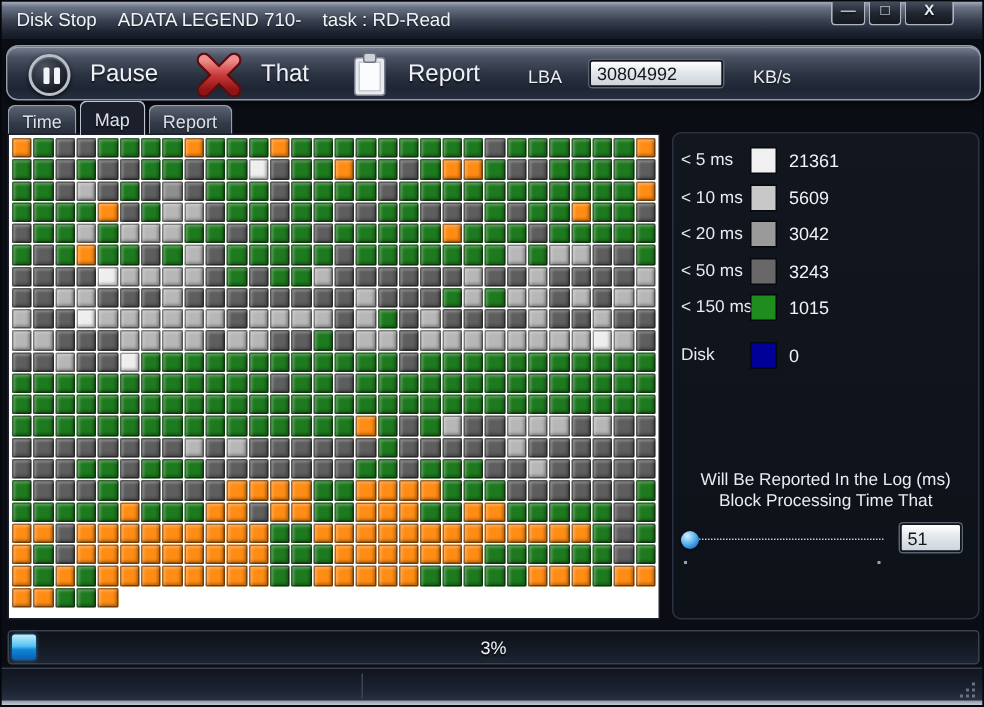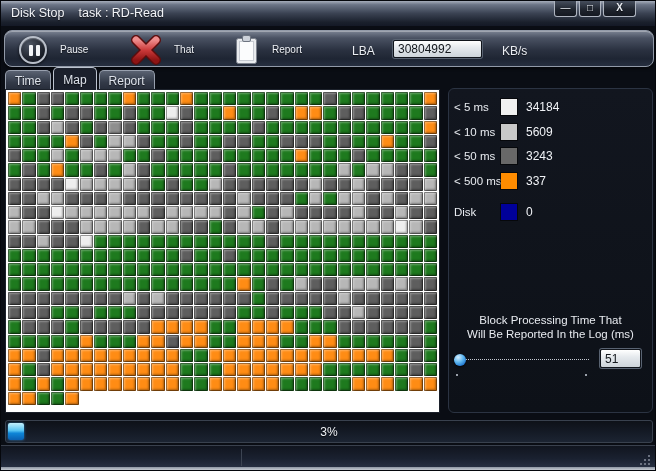--- a/index.html
+++ b/index.html
@@ -29,21 +29,21 @@
   .win-btn.max{left:578px;width:22px;}
   .win-btn.cls{left:602px;width:33px;font-weight:bold;}
   
   .toolbar{
     position:absolute;left:3px;top:29px;width:650px;height:37px;
     border:1px solid #929aa8;border-radius:8px;
     background:linear-gradient(180deg,#7b8393 0%,#4a5263 20%,#2a3140 55%,#1e2533 80%,#262e3f 100%);
     box-shadow:inset 0 1px 0 rgba(255,255,255,.3), 0 2px 3px rgba(0,0,0,.5);
   }
   .tool-btn{position:absolute;top:2px;display:flex;align-items:center;gap:13px;height:33px;cursor:default;}
-  .tool-btn .lbl{font-size:10px;color:#eef1f6;text-shadow:0 1px 1px rgba(0,0,0,.6);}
+  .tool-btn .lbl{font-size:16px;color:#eef1f6;text-shadow:0 1px 1px rgba(0,0,0,.6);}
   .btn-pause{left:14px;}
   .btn-stop{left:126px;}
   .btn-report{left:229px;}
   .icon-pause{
     position:relative;width:28px;height:28px;border-radius:50%;
     background:radial-gradient(circle at 35% 28%,#4c5462,#171b24 72%);
     border:2px solid #b9bfc9;box-shadow:0 1px 3px rgba(0,0,0,.7), inset 0 1px 1px rgba(255,255,255,.25);
   }
   .icon-pause i{position:absolute;top:7px;width:4px;height:11px;background:#f2f4f7;border-radius:1px;}
   .icon-pause i.b1{left:8px;} .icon-pause i.b2{left:15px;}
@@ -138,20 +138,21 @@
   .bottom-edge{position:absolute;left:0;right:0;bottom:0;height:3px;background:linear-gradient(180deg,#8d95a2,#c3c9d1);}
 </style>
 </head>
 <body>
 
 <div class="window">
 
   <div class="titlebar">
     <div class="title-text">
       <span>Disk Stop</span>
+      <span>ADATA LEGEND 710-</span>
       <span>task : RD-Read</span>
     </div>
     <div class="win-btn min">—</div>
     <div class="win-btn max">□</div>
     <div class="win-btn cls">X</div>
   </div>
 
   <div class="toolbar">
     <div class="tool-btn btn-pause">
       <span class="icon-pause">
@@ -858,46 +859,51 @@
         <div class="mc empty"></div>
         <div class="mc empty"></div>
       </div>
   </div>
 
   <div class="side-panel">
     <div class="legend">
         <div class="legend-row">
           <span class="legend-label">&lt; 5 ms</span>
           <span class="legend-swatch" style="background: rgb(240, 240, 240);"></span>
-          <span class="legend-count">34184</span>
+          <span class="legend-count">21361</span>
         </div>
         <div class="legend-row">
           <span class="legend-label">&lt; 10 ms</span>
           <span class="legend-swatch" style="background: rgb(200, 200, 200);"></span>
           <span class="legend-count">5609</span>
         </div>
         <div class="legend-row">
+          <span class="legend-label">&lt; 20 ms</span>
+          <span class="legend-swatch" style="background: rgb(154, 154, 154);"></span>
+          <span class="legend-count">3042</span>
+        </div>
+        <div class="legend-row">
           <span class="legend-label">&lt; 50 ms</span>
           <span class="legend-swatch" style="background: rgb(104, 104, 104);"></span>
           <span class="legend-count">3243</span>
         </div>
         <div class="legend-row">
-          <span class="legend-label">&lt; 500 ms</span>
-          <span class="legend-swatch" style="background: rgb(255, 140, 0);"></span>
-          <span class="legend-count">337</span>
+          <span class="legend-label">&lt; 150 ms</span>
+          <span class="legend-swatch" style="background: rgb(30, 140, 30);"></span>
+          <span class="legend-count">1015</span>
         </div>
         <div class="legend-row gap">
           <span class="legend-label">Disk</span>
           <span class="legend-swatch" style="background: rgb(0, 0, 153);"></span>
           <span class="legend-count">0</span>
         </div>
       </div>
     <div class="bt-caption">
+      <div>Will Be Reported In the Log (ms)</div>
       <div>Block Processing Time That</div>
-      <div>Will Be Reported In the Log (ms)</div>
     </div>
     <div class="slider-area">
       <div class="slider-track"></div>
       <div class="slider-thumb" style="left: calc(0%);"></div>
     </div>
     <div class="slider-tick tick-l"></div>
     <div class="slider-tick tick-r"></div>
     <input class="bt-input" readonly="" value="51" style="">
   </div>
 

